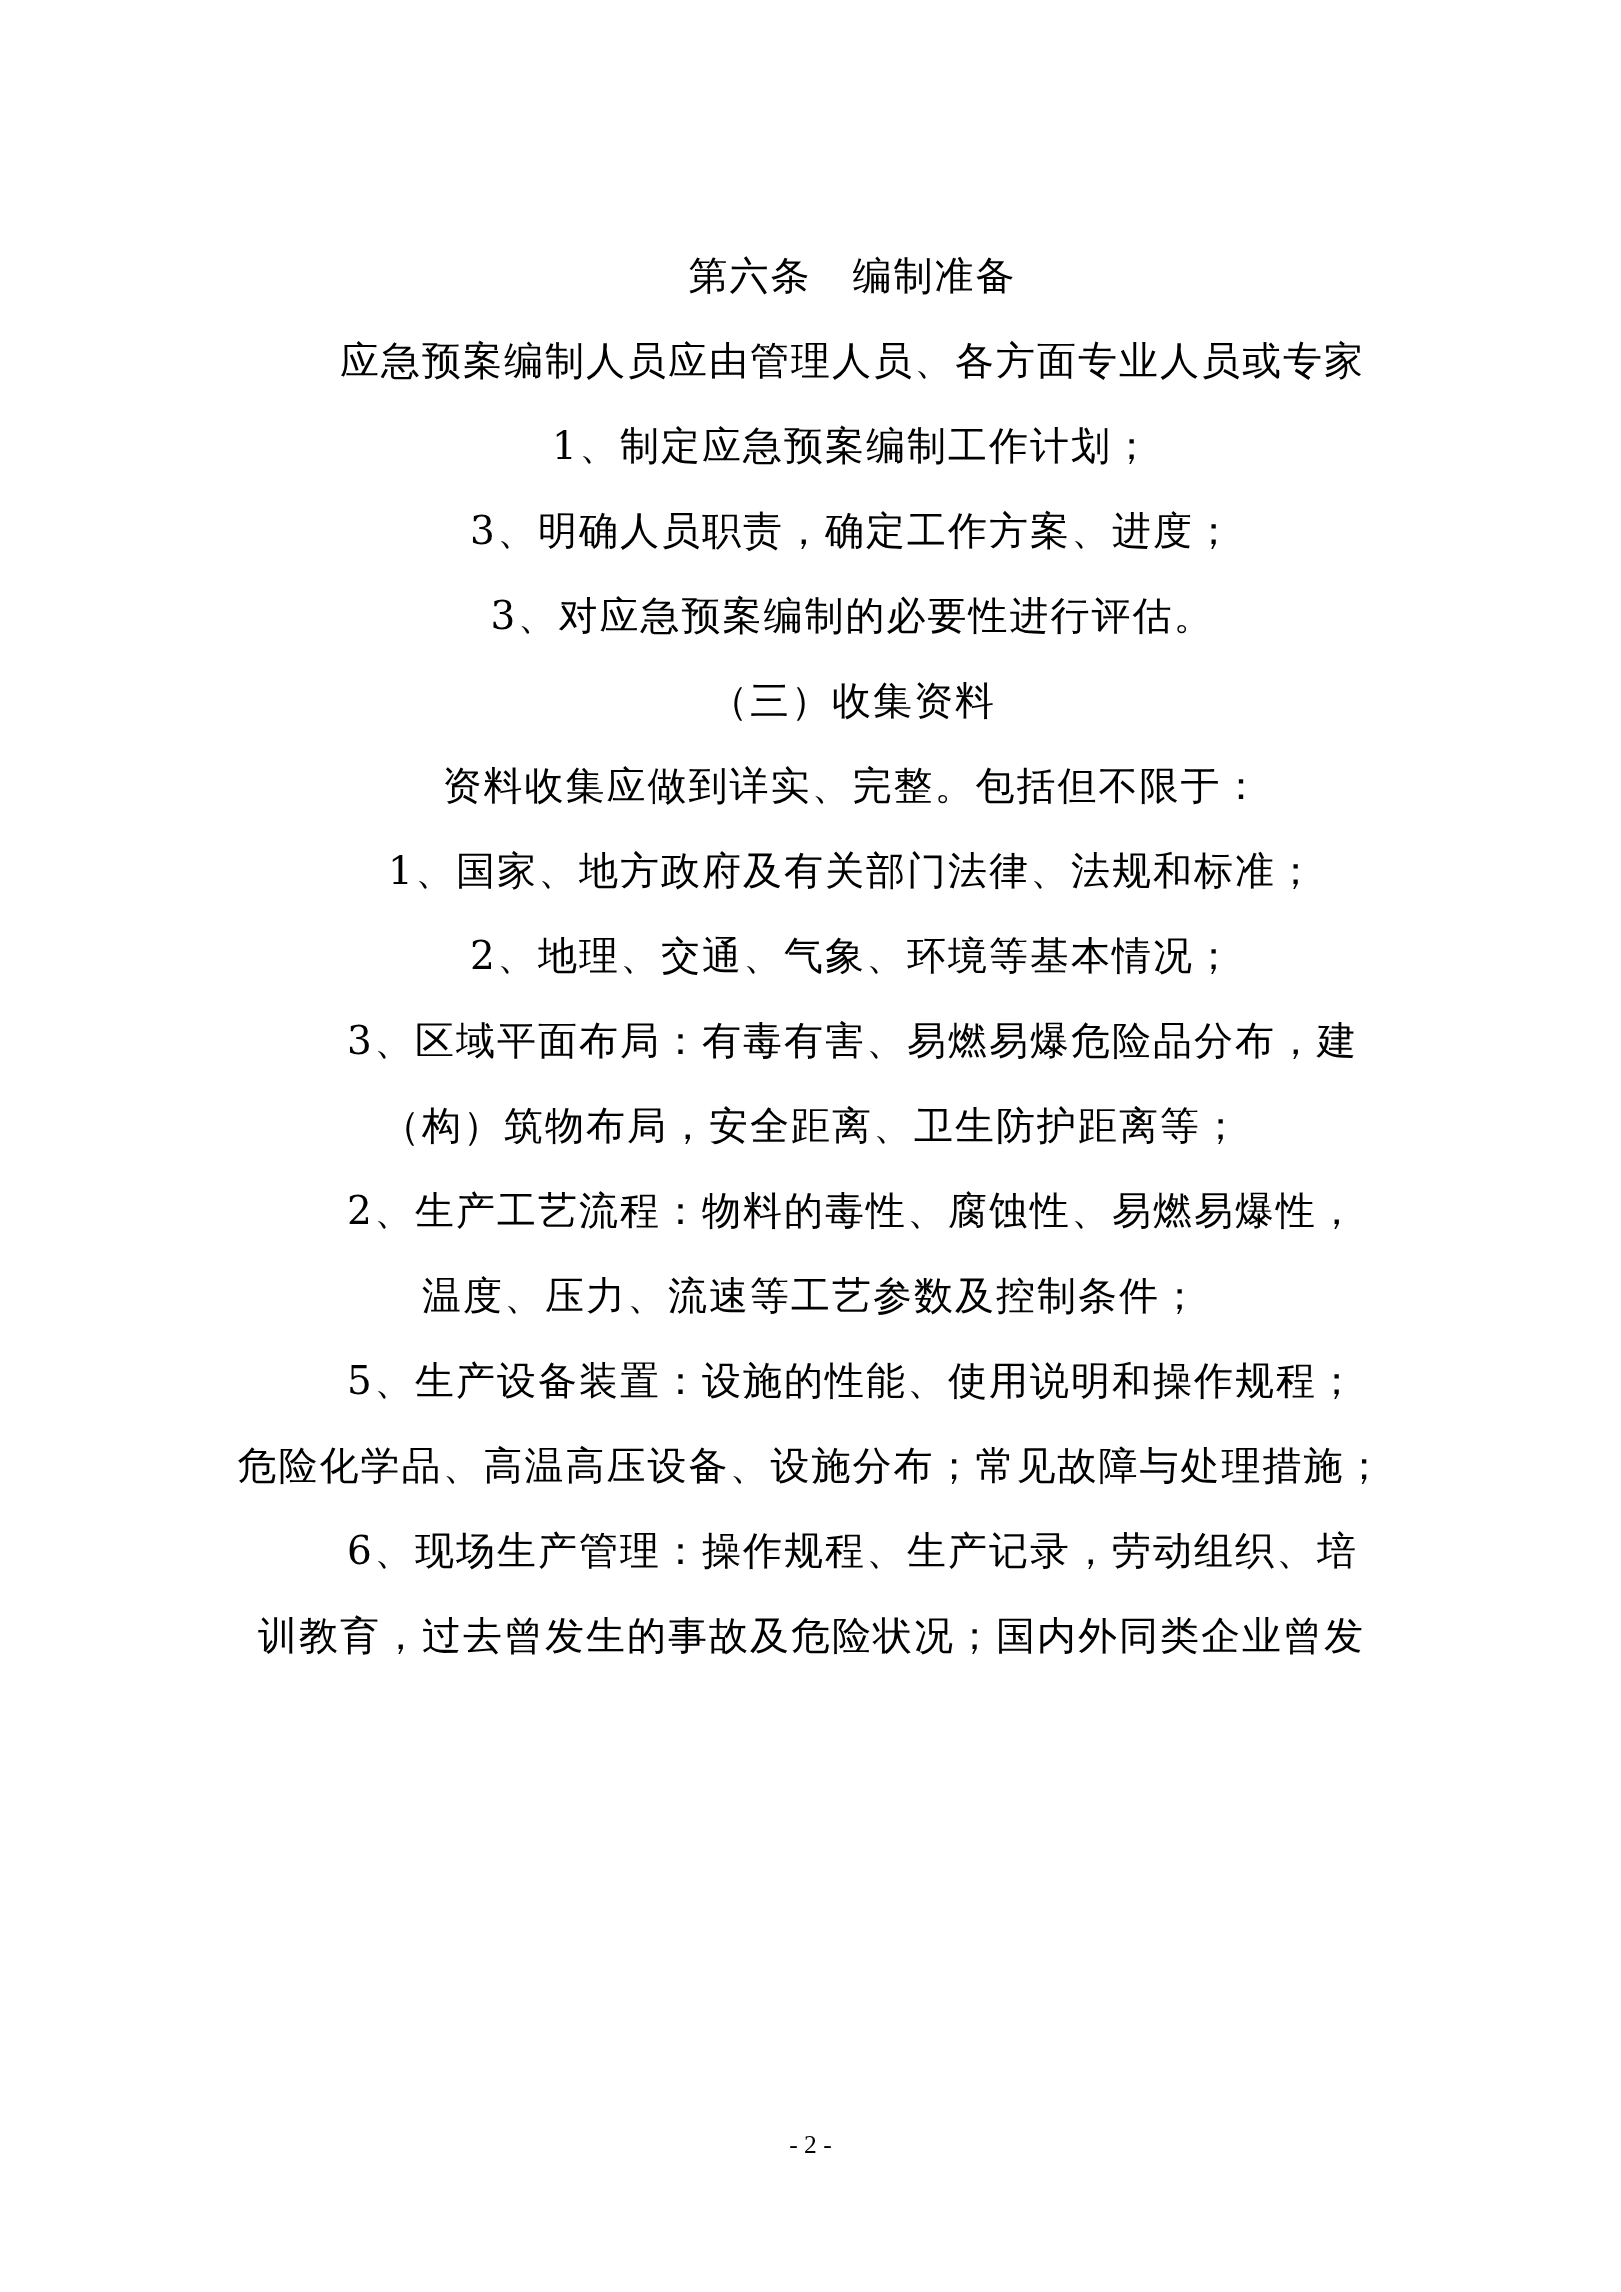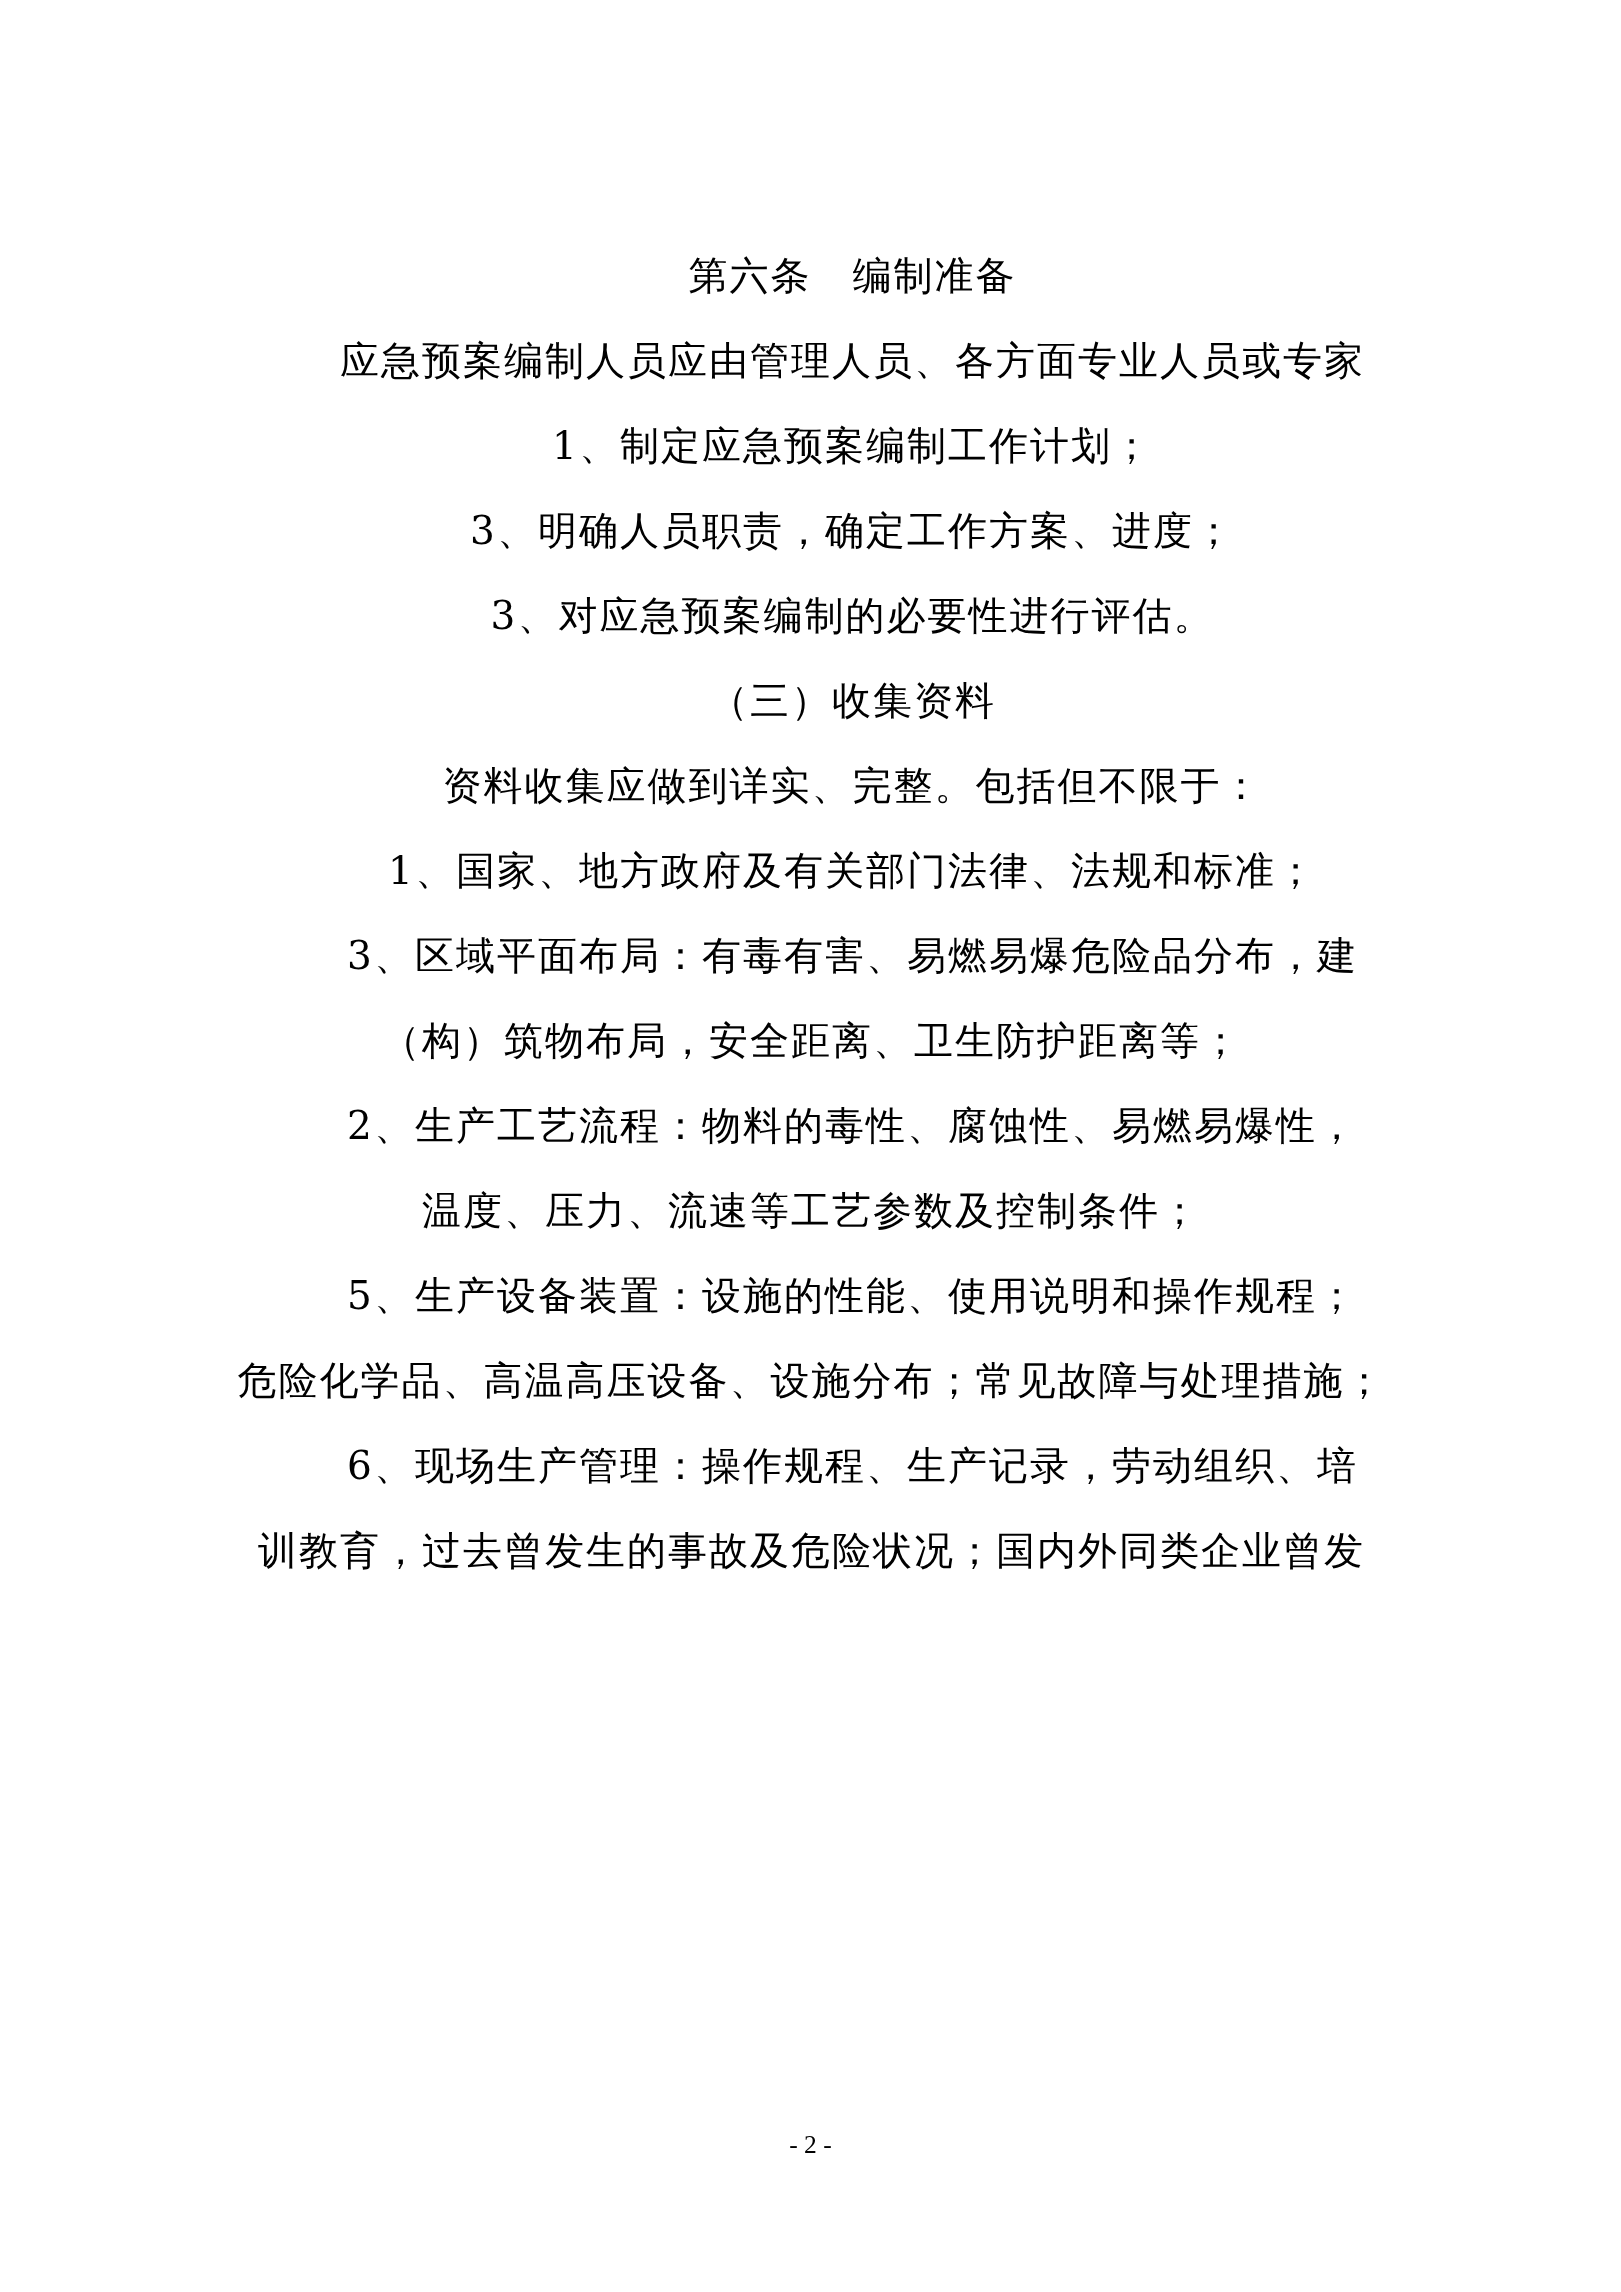--- a/index.html
+++ b/index.html
@@ -54,20 +54,21 @@
 <div class="page">
   <div class="body-text">
     <span class="line indent">第六条　编制准备</span>
     <span class="line indent">应急预案编制人员应由管理人员、各方面专业人员或专家</span>
     <span class="line indent">1、制定应急预案编制工作计划；</span>
     <span class="line indent">3、明确人员职责，确定工作方案、进度；</span>
     <span class="line indent">3、对应急预案编制的必要性进行评估。</span>
     <span class="line indent">（三）收集资料</span>
     <span class="line indent">资料收集应做到详实、完整。包括但不限于：</span>
     <span class="line indent">1、国家、地方政府及有关部门法律、法规和标准；</span>
+    <span class="line indent">2、地理、交通、气象、环境等基本情况；</span>
     <span class="line indent">3、区域平面布局：有毒有害、易燃易爆危险品分布，建</span>
     <span class="line">（构）筑物布局，安全距离、卫生防护距离等；</span>
     <span class="line indent">2、生产工艺流程：物料的毒性、腐蚀性、易燃易爆性，</span>
     <span class="line">温度、压力、流速等工艺参数及控制条件；</span>
     <span class="line indent">5、生产设备装置：设施的性能、使用说明和操作规程；</span>
     <span class="line">危险化学品、高温高压设备、设施分布；常见故障与处理措施；</span>
     <span class="line indent">6、现场生产管理：操作规程、生产记录，劳动组织、培</span>
     <span class="line">训教育，过去曾发生的事故及危险状况；国内外同类企业曾发</span>
   </div>
 

